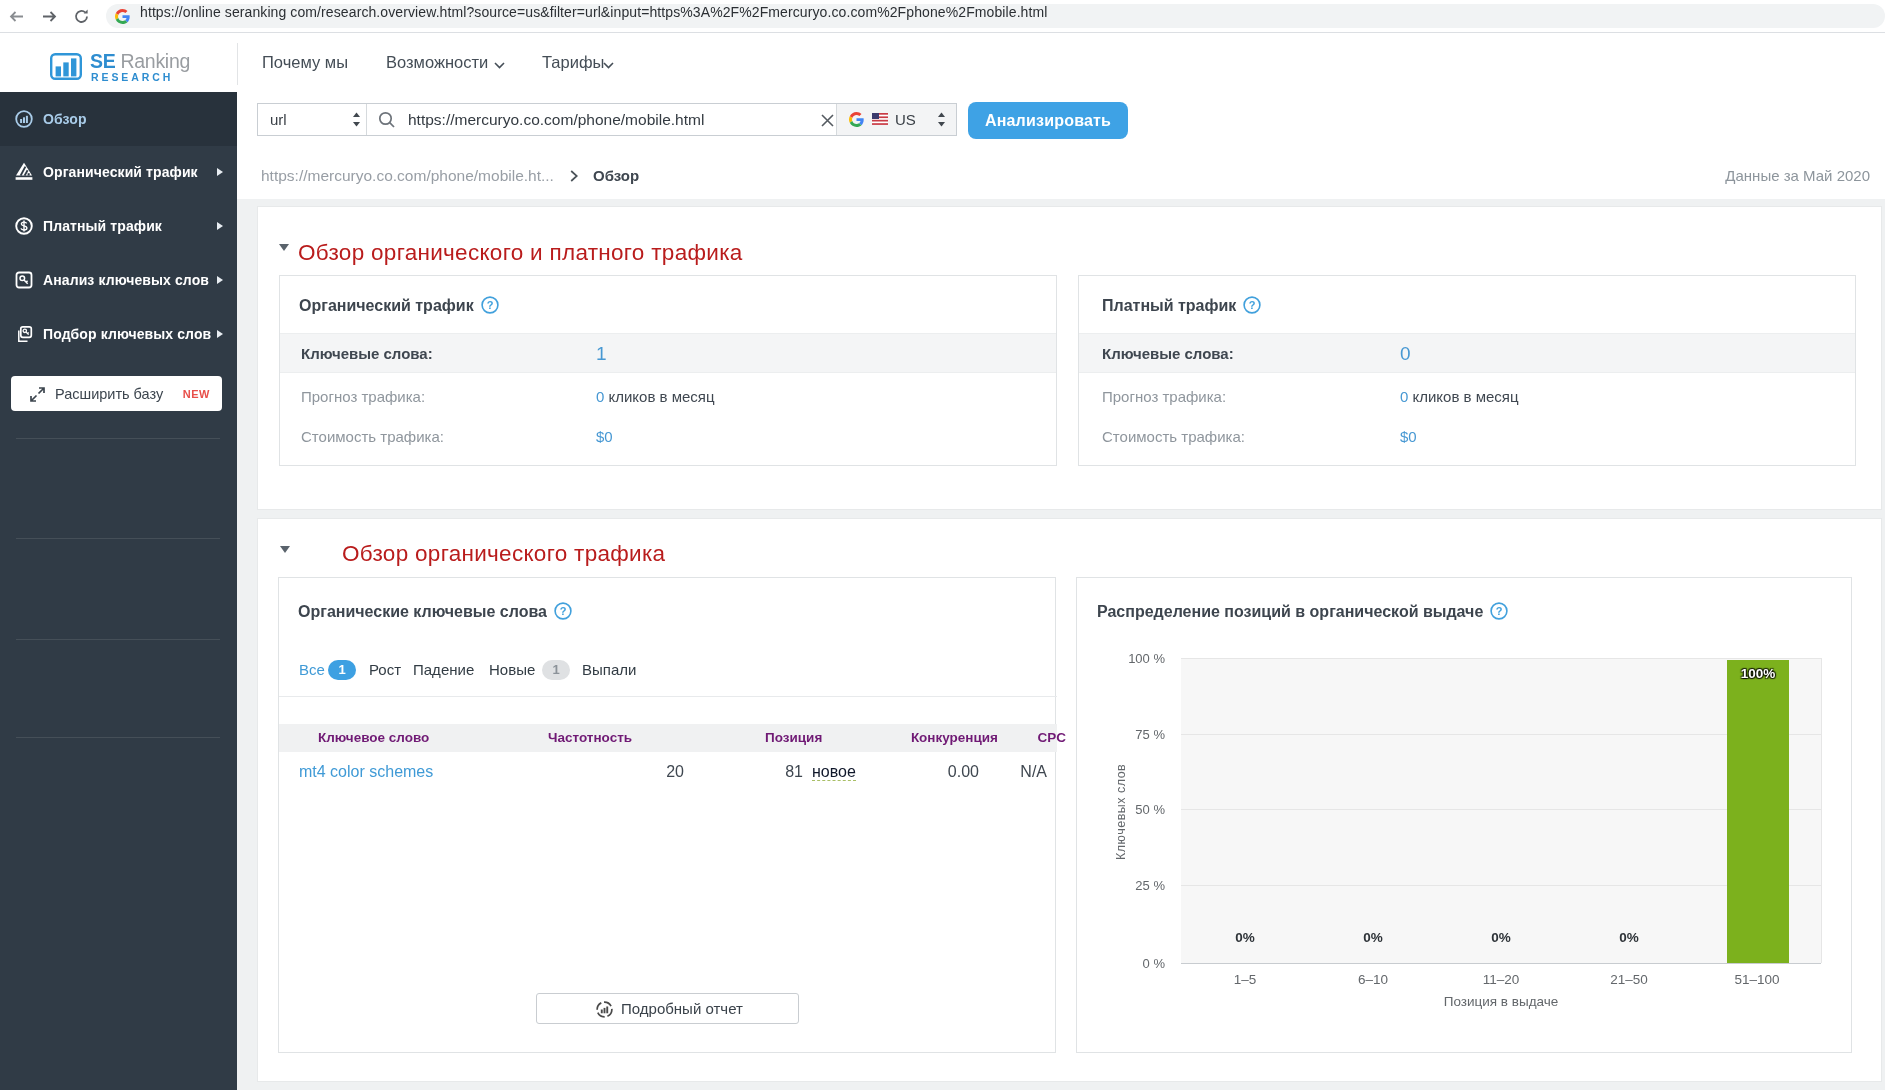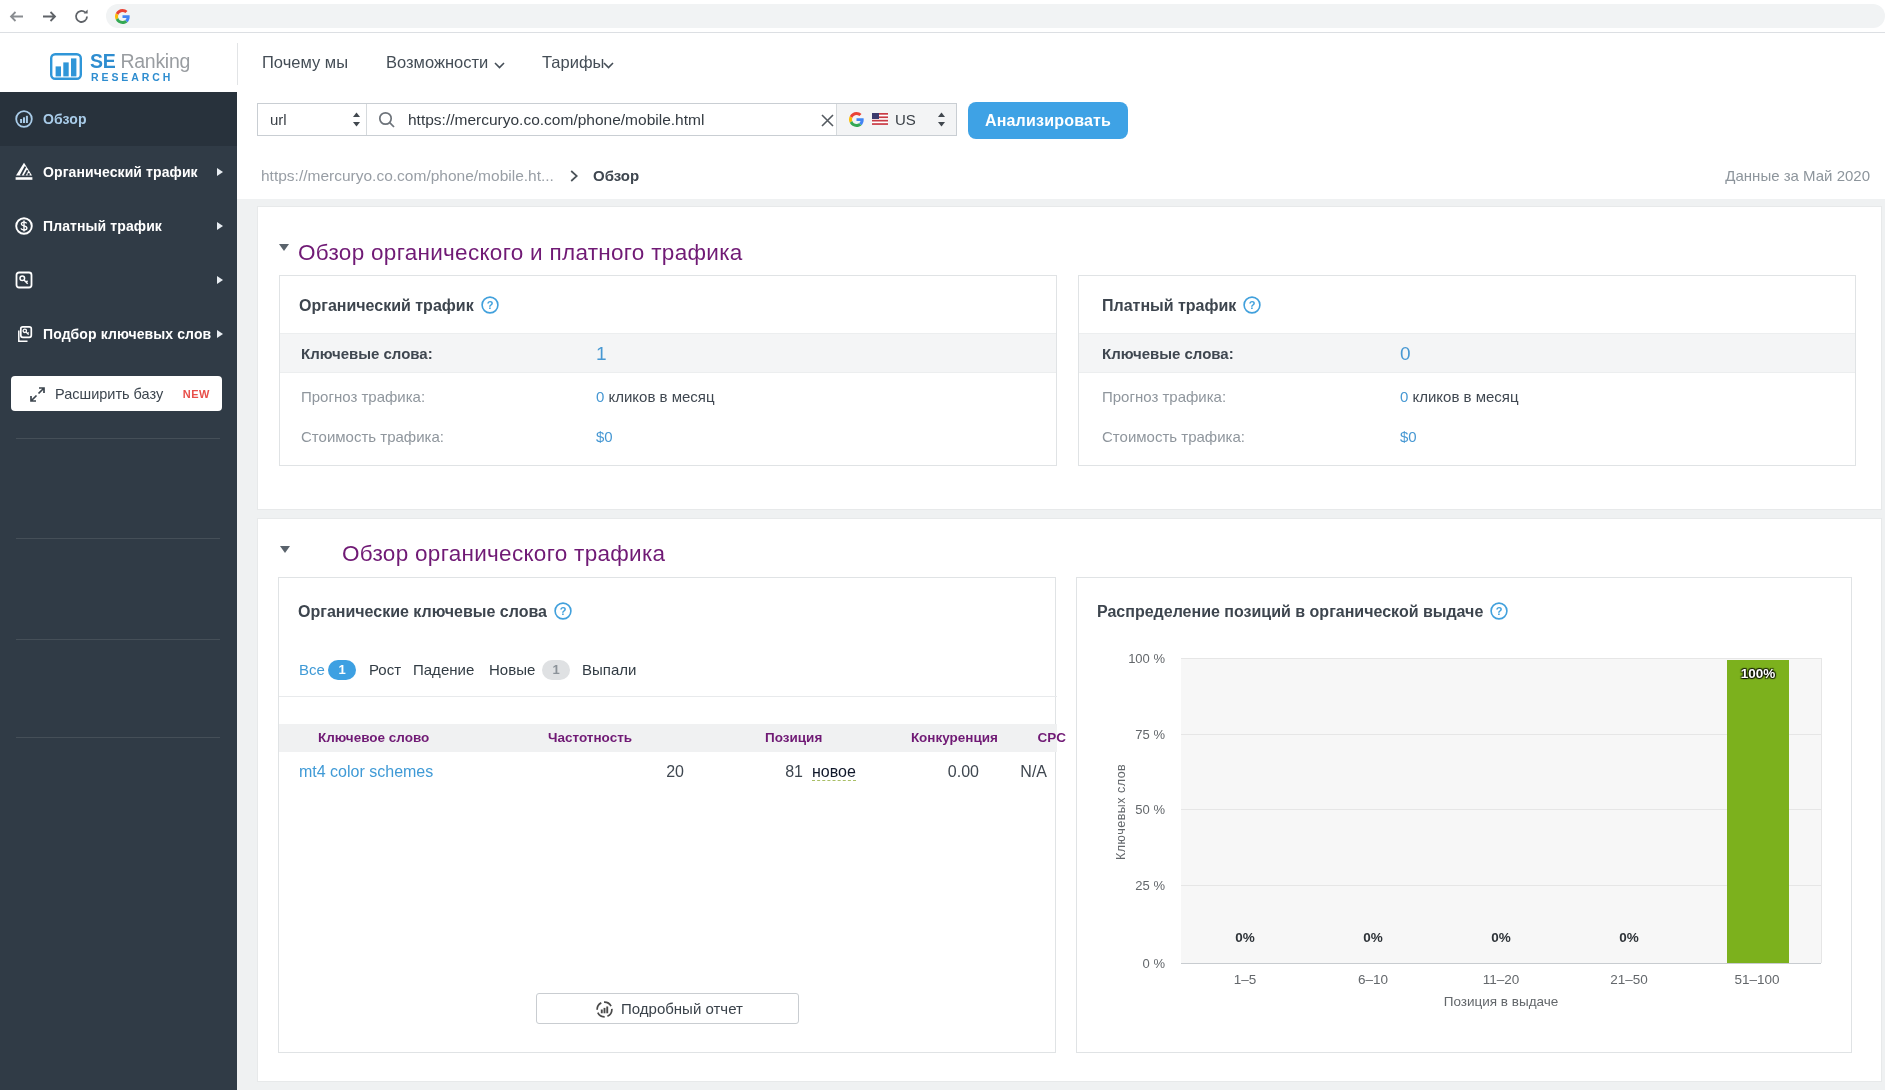--- a/index.html
+++ b/index.html
@@ -36,21 +36,21 @@
 #selurl { position:absolute; left:0; top:0; width:109px; height:31px; border-right:1px solid #d6dadd; }
 #selurl .t { position:absolute; left:12px; top:0; height:31px; line-height:31px; font-size:15px; color:#3a4047; }
 #locale { position:absolute; right:0; top:0; width:120px; height:31px; border-left:1px solid #d6dadd; background:#f3f4f5; }
 #sinput { position:absolute; left:150px; top:0; height:31px; line-height:31px; font-size:15.5px; color:#333a41; font-weight:500;}
 #analyze { position:absolute; left:968px; top:102px; width:160px; height:37px; background:#3ea2e5; border-radius:8px; color:#fff; font-size:16px; font-weight:bold; text-align:center; line-height:37px; letter-spacing:0.2px;}
 
 #crumbs { position:absolute; left:261px; top:167px; height:17px; line-height:17px; font-size:15.5px; color:#989ea5; }
 #datelbl { position:absolute; right:15px; top:167px; height:17px; line-height:17px; font-size:15px; color:#8d959c; }
 
 .panel { position:absolute; left:257px; width:1625px; background:#fff; border:1px solid #e7e9ea; }
-.ptitle { position:absolute; font-size:22.5px; color:#701a75; letter-spacing:0.3px; }
+.ptitle { position:absolute; font-size:22.5px; color:#b91c1c; letter-spacing:0.3px; }
 .ptri { position:absolute; width:0; height:0; border-top:7px solid #5a636c; border-left:5px solid transparent; border-right:5px solid transparent; }
 .card { position:absolute; background:#fff; border:1px solid #e0e3e5; }
 .ctitle { position:absolute; font-size:16px; font-weight:bold; color:#3d454e; }
 .qicon { display:inline-block; vertical-align:-3px; margin-left:7px; }
 
 .krow { position:absolute; width:100%; height:40px; }
 .krow .lbl { position:absolute; left:21px; top:0; height:40px; line-height:40px; font-size:15px; }
 .krow .val { position:absolute; left:316px; top:0; height:40px; line-height:40px; font-size:15px; color:#3f4750; }
 .blue, .krow .val.blue { color:#4798d3; }
 
@@ -82,20 +82,21 @@
       <path d="M14 8.5 A5.5 5.5 0 1 1 12.2 4.4" stroke="#5f6368" stroke-width="1.8" fill="none"></path>
       <path d="M14.6 1.5 L14.6 5.4 L10.7 5.4 Z" fill="#5f6368"></path>
     </svg>
   <div id="urlpill"></div>
   <svg class="abs" style="left:115px;top:9px" width="15" height="15" viewBox="0 0 48 48">
       <path fill="#EA4335" d="M24 9.5c3.54 0 6.71 1.22 9.21 3.6l6.85-6.85C35.9 2.38 30.47 0 24 0 14.62 0 6.51 5.38 2.56 13.22l7.98 6.19C12.43 13.72 17.74 9.5 24 9.5z"></path>
       <path fill="#4285F4" d="M46.98 24.55c0-1.57-.15-3.09-.38-4.55H24v9.02h12.94c-.58 2.96-2.26 5.48-4.78 7.18l7.73 6c4.51-4.18 7.09-10.36 7.09-17.65z"></path>
       <path fill="#FBBC05" d="M10.53 28.59c-.48-1.45-.76-2.99-.76-4.59s.27-3.14.76-4.59l-7.98-6.19C.92 16.46 0 20.12 0 24c0 3.88.92 7.54 2.56 10.78l7.97-6.19z"></path>
       <path fill="#34A853" d="M24 48c6.48 0 11.93-2.13 15.89-5.81l-7.73-6c-2.15 1.45-4.92 2.3-8.16 2.3-6.26 0-11.57-4.22-13.47-9.91l-7.98 6.19C6.51 42.62 14.62 48 24 48z"></path>
     </svg>
+  <div id="urltext">https://online seranking com/research.overview.html?source=us&amp;filter=url&amp;input=https%3A%2F%2Fmercuryo.co.com%2Fphone%2Fmobile.html</div>
 </div>
 
 <div id="header">
   <svg class="abs" style="left:50px;top:20px" width="32" height="27" viewBox="0 0 32 27">
     <rect x="1.2" y="1.2" width="29.6" height="24.6" rx="4" fill="none" stroke="#2f96d8" stroke-width="2.4"></rect>
     <rect x="5.6" y="13.4" width="5.4" height="10" fill="#2f96d8"></rect>
     <rect x="13.3" y="9.4" width="5.4" height="14" fill="#2f96d8"></rect>
     <rect x="21" y="5.4" width="5.4" height="18" fill="#2f96d8"></rect>
   </svg>
   <div class="abs" style="left:90px;top:17px;font-size:19.5px;letter-spacing:-0.3px;"><span style="font-weight:bold;color:#2e8dd0">SE</span><span style="color:#999da1"> Ranking</span></div>
@@ -142,20 +143,21 @@
       </svg>
     <div class="sbtext">Платный трафик</div>
     <div class="sbarrow"></div>
   </div>
   <div class="sbitem" style="top:161px;">
     <svg class="abs" style="left:15px;top:18px" width="18" height="18" viewBox="0 0 18 18">
         <rect x="1.5" y="1.5" width="15" height="15" rx="2.5" fill="none" stroke="#fff" stroke-width="1.8"></rect>
         <circle cx="7.3" cy="7.3" r="2.3" fill="none" stroke="#fff" stroke-width="1.5"></circle>
         <path d="M9 9 L12.7 12.7 M11 11 L12.6 9.8" stroke="#fff" stroke-width="1.5" fill="none"></path>
       </svg>
+    <div class="sbtext">Анализ ключевых слов</div>
     <div class="sbarrow"></div>
   </div>
   <div class="sbitem" style="top:215px;">
     <svg class="abs" style="left:15px;top:18px" width="18" height="18" viewBox="0 0 18 18">
         <path d="M3.8 5.5 L3.8 16.2 L12.5 16.2" fill="none" stroke="#fff" stroke-width="1.5"></path>
         <rect x="5.8" y="1.8" width="10.5" height="10.5" rx="2" fill="none" stroke="#fff" stroke-width="1.7"></rect>
         <circle cx="9.8" cy="5.8" r="1.7" fill="none" stroke="#fff" stroke-width="1.3"></circle>
         <path d="M11 7 L13.6 9.6 M12.5 8.5 L13.7 7.4" stroke="#fff" stroke-width="1.3" fill="none"></path>
       </svg>
     <div class="sbtext">Подбор ключевых слов</div>

